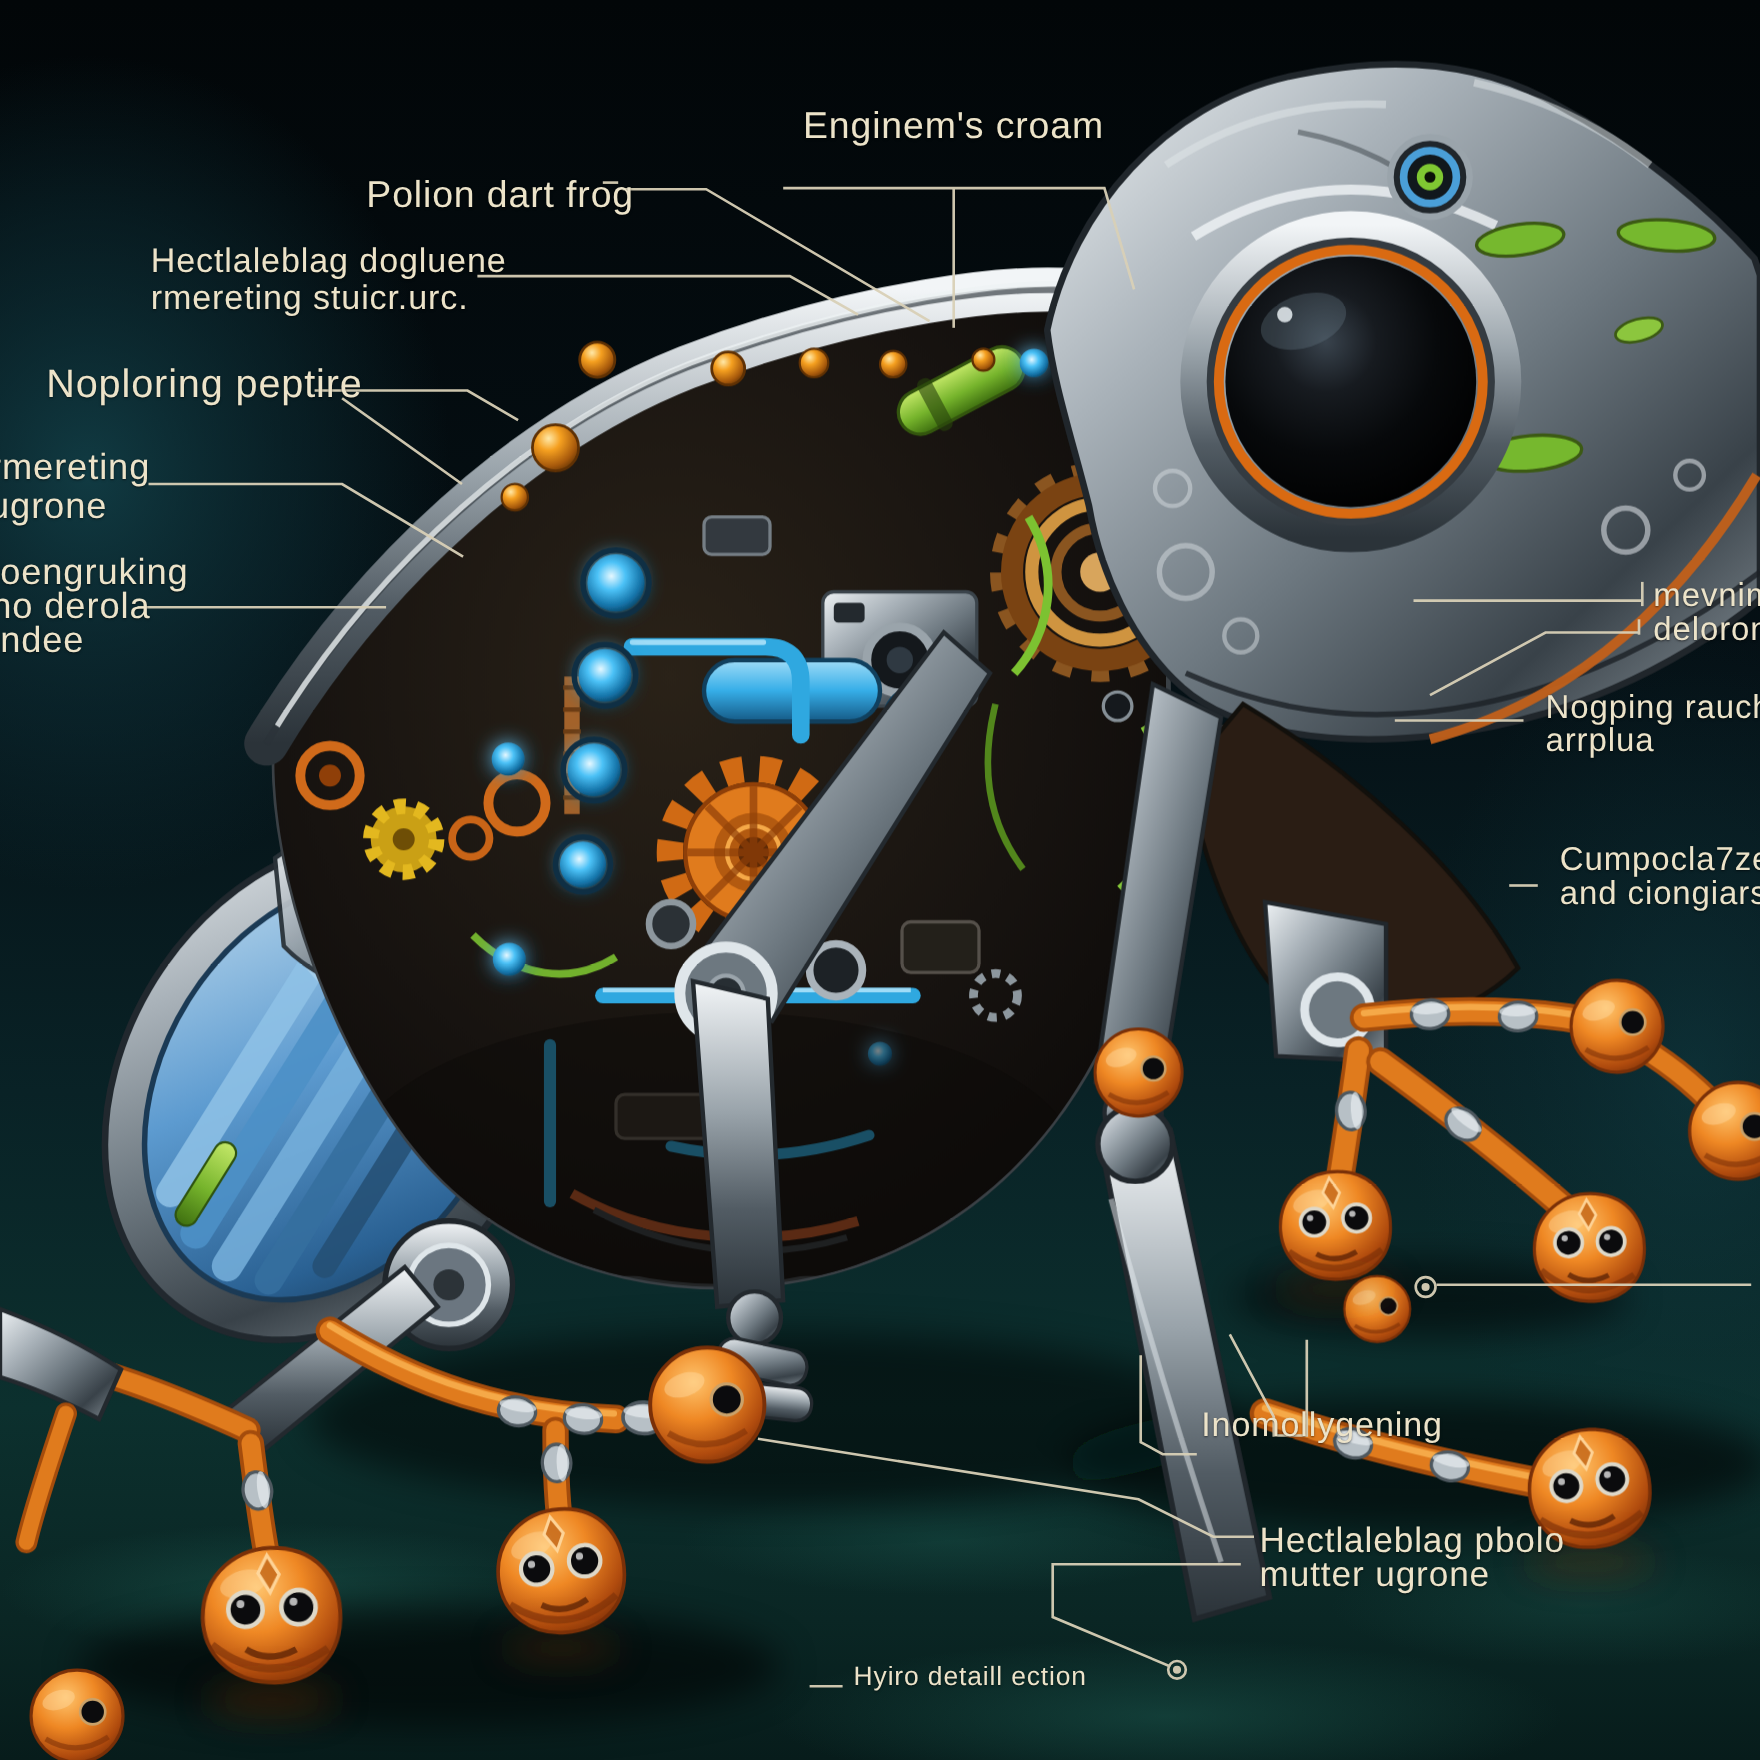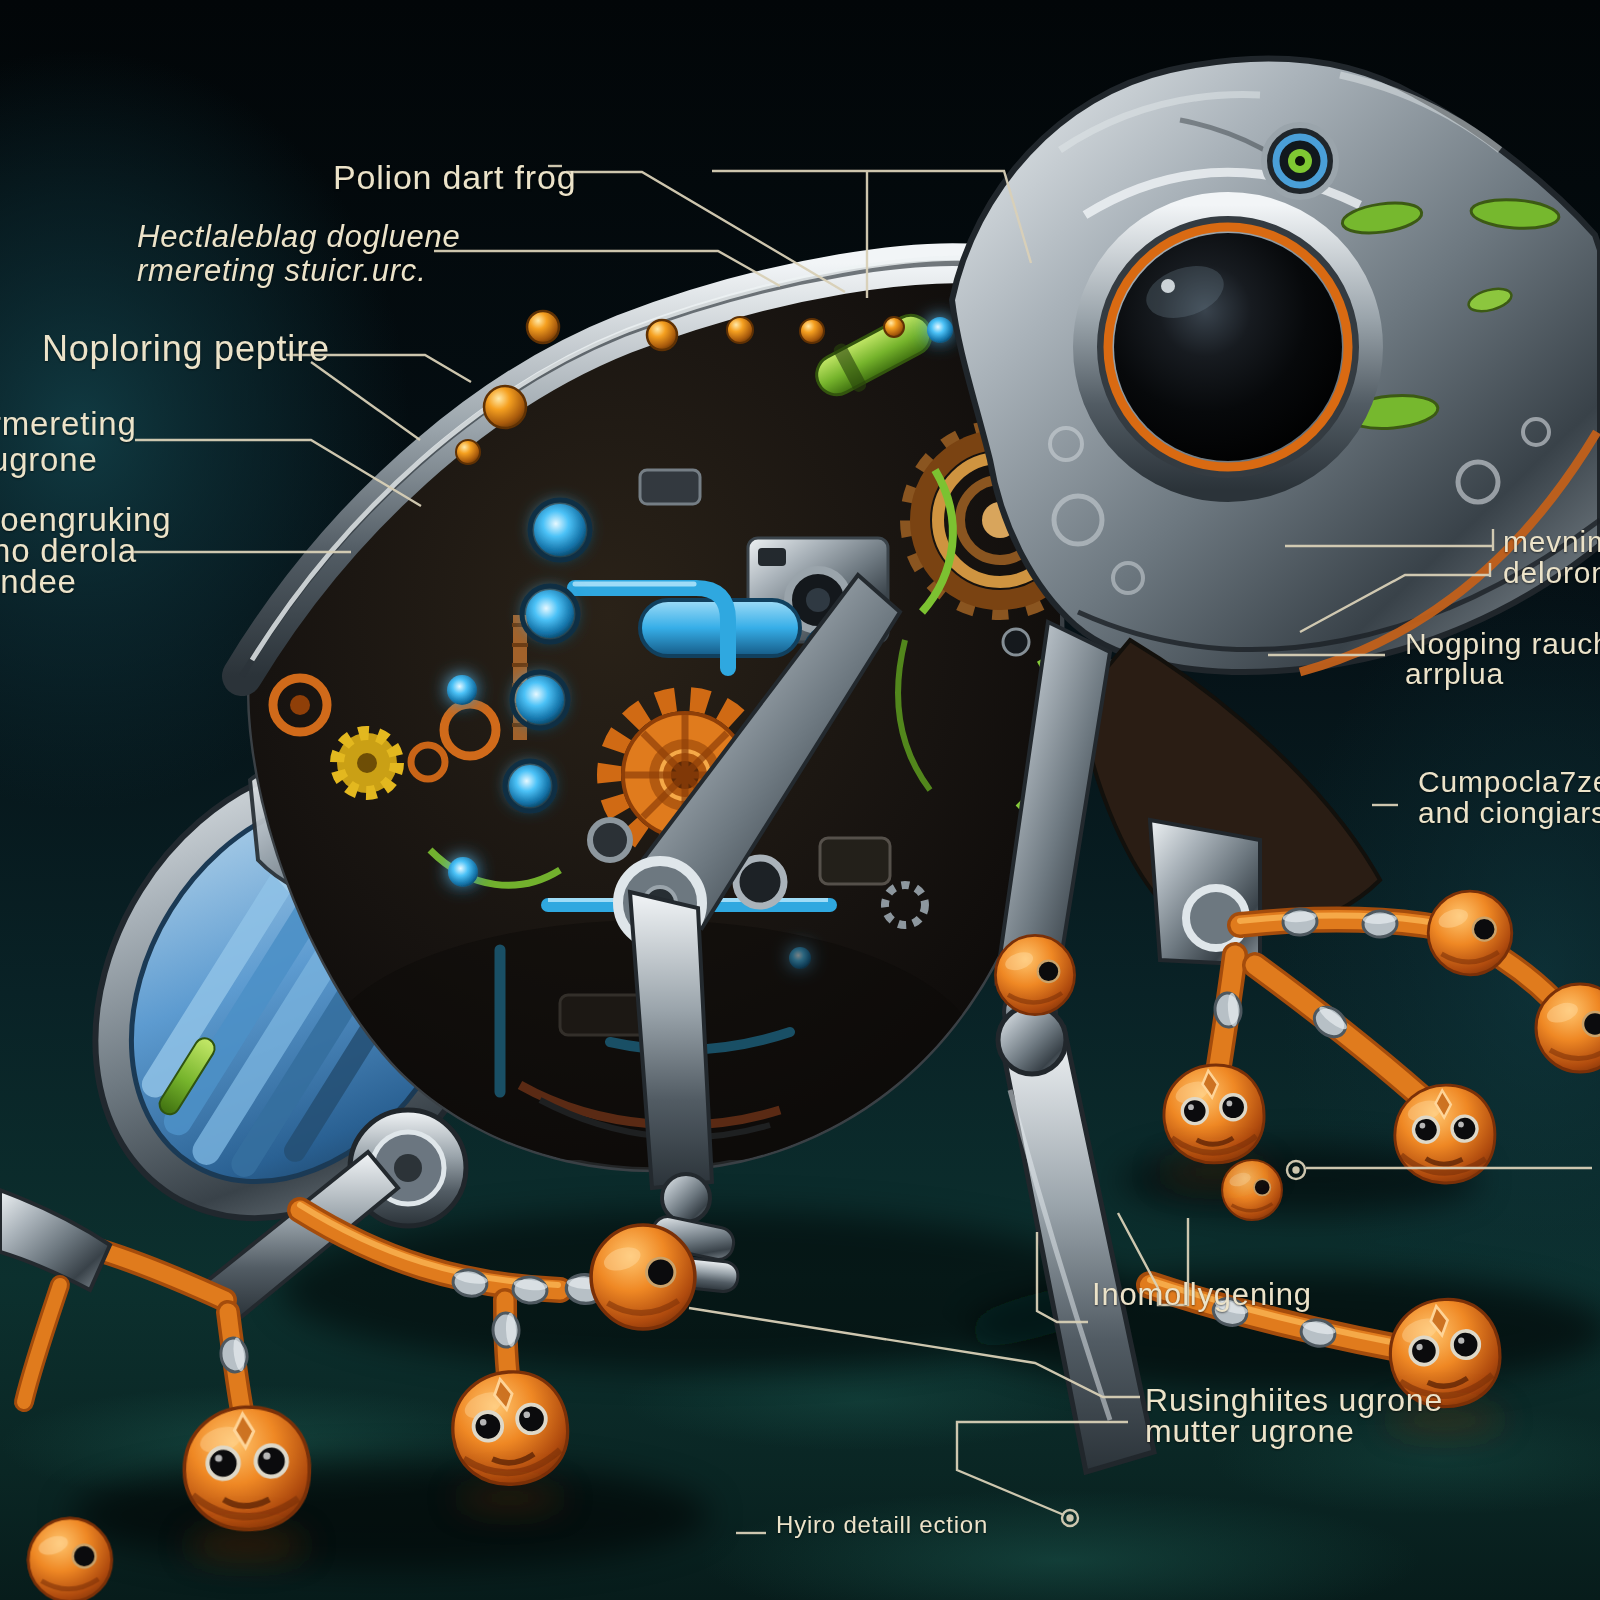--- a/index.html
+++ b/index.html
@@ -7,21 +7,21 @@
     position:relative;width:1600px;height:1600px;overflow:hidden;
     background:linear-gradient(180deg,#020608 0%,#051015 38%,#092226 62%,#0c302e 80%,#0a2624 92%,#071c1b 100%);
     font-family:"Liberation Sans","DejaVu Sans",sans-serif;
   }
   #art{position:absolute;left:0;top:0;}
   .lbl{
     position:absolute;color:#ece3c9;letter-spacing:0.8px;line-height:1.12;
     white-space:nowrap;text-shadow:0 1px 2px rgba(0,0,0,.55);font-weight:400;
   }
   .lbl span{display:block;}
-  .center{text-align:center;font-style:italic;}
+  .center{text-align:center;}
 </style>
 </head>
 <body>
 
 <div id="stage">
 
 <svg id="art" width="1600" height="1600" viewBox="0 0 1600 1600">
   <defs>
     <radialGradient id="tealGlow" cx="50%" cy="50%" r="50%">
       <stop offset="0%" stop-color="#14464f" stop-opacity=".8"></stop>
@@ -420,20 +420,23 @@
     <circle cx="1296" cy="1170" r="2.5" fill="#d9d0b7"></circle>
     <path d="M1306,1168 H1592"></path>
     <path d="M736,1533 H766"></path>
   </g>
 </svg>
 
 <div class="lbl" style="left:333px;top:158px;font-size:34px">
   <span>Polion dart frog</span>
 </div>
 
+<div class="lbl" style="left:730px;top:95px;font-size:34px">
+  <span>Enginem's croam</span>
+</div>
 
 <div class="lbl center" style="left:137px;top:220px;width:284px;font-size:31px;line-height:34px">
   <span>Hectlaleblag dogluene</span>
   <span>rmereting stuicr.urc.</span>
 </div>
 
 <div class="lbl" style="left:42px;top:329px;font-size:36px">
   <span>Noploring peptire</span>
 </div>
 
@@ -461,21 +464,21 @@
 <div class="lbl" style="left:1418px;top:766px;font-size:30px;line-height:31px">
   <span>Cumpocla7zen</span>
   <span>and ciongiars</span>
 </div>
 
 <div class="lbl" style="left:1092px;top:1278px;font-size:31px">
   <span>Inomollygening</span>
 </div>
 
 <div class="lbl" style="left:1145px;top:1385px;font-size:32px;line-height:31px">
-  <span>Rusinghiites ugrone</span>
+  <span>Hectlaleblag pbolo</span>
   <span>mutter ugrone</span>
 </div>
 
 <div class="lbl" style="left:776px;top:1512px;font-size:24px">
   <span>Hyiro detaill ection</span>
 </div>
 
 </div>
 
 </body></html>

